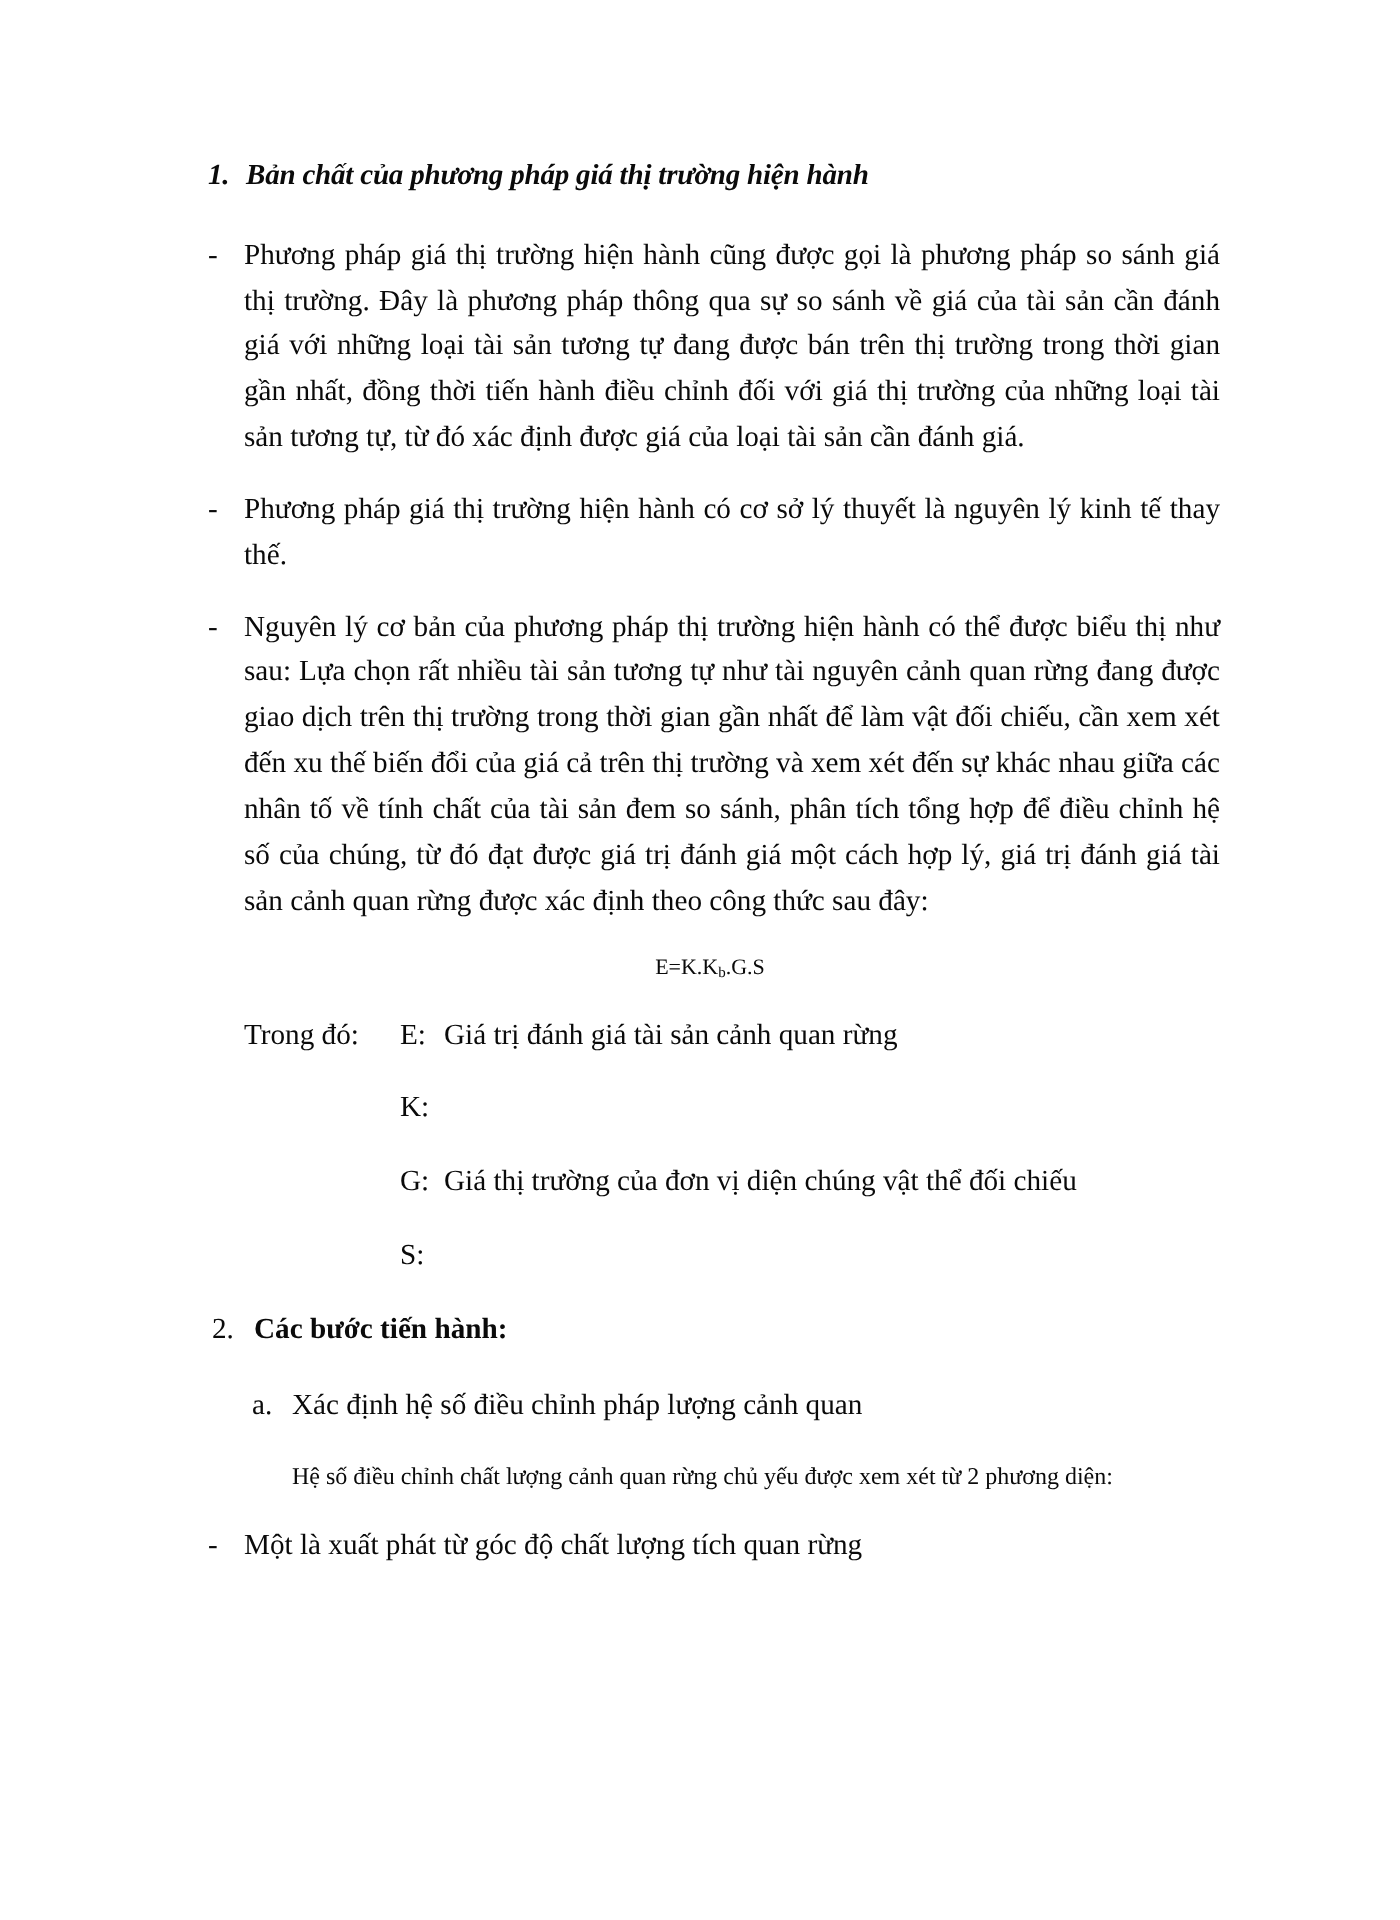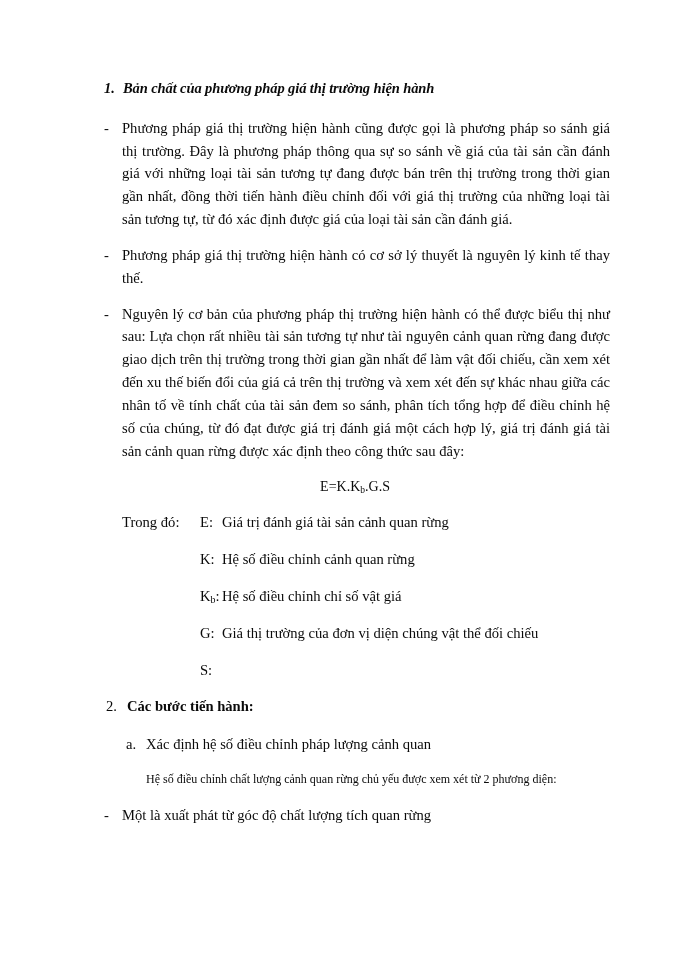--- a/index.html
+++ b/index.html
@@ -64,21 +64,21 @@
     text-justify: inter-word;
     hyphens: none;
   }
   .bullet-text.no-justify {
     text-align: left;
   }
 
   
   .formula {
     text-align: center;
-    font-size: 14px;
+    font-size: 11px;
     line-height: 1.565;
     margin: 14px 0 13px 0;
     padding-right: 4px;
   }
   .formula sub {
     font-size: 0.68em;
     vertical-align: -0.22em;
   }
 
   
@@ -185,28 +185,22 @@
 
       <div class="def-row">
         <span class="def-lead">Trong đó:</span>
         <span class="def-key">E:</span>
         <span class="def-val">Giá trị đánh giá tài sản cảnh quan rừng</span>
       </div>
 
       <div class="def-row">
         <span class="def-lead"></span>
         <span class="def-key">K:</span>
-        <span class="def-val">Hệ số điều chỉnh cảnh quan rừng</span>
-      </div>
-
-      <div class="def-row">
-        <span class="def-lead"></span>
-        <span class="def-key"><span>K</span><sub>b</sub><span>:</span></span>
-        <span class="def-val">Hệ số điều chỉnh chỉ số vật giá</span>
-      </div>
+      </div>
+
 
       <div class="def-row">
         <span class="def-lead"></span>
         <span class="def-key">G:</span>
         <span class="def-val">Giá thị trường của đơn vị diện chúng vật thể đối chiếu</span>
       </div>
 
       <div class="def-row">
         <span class="def-lead"></span>
         <span class="def-key">S:</span>

